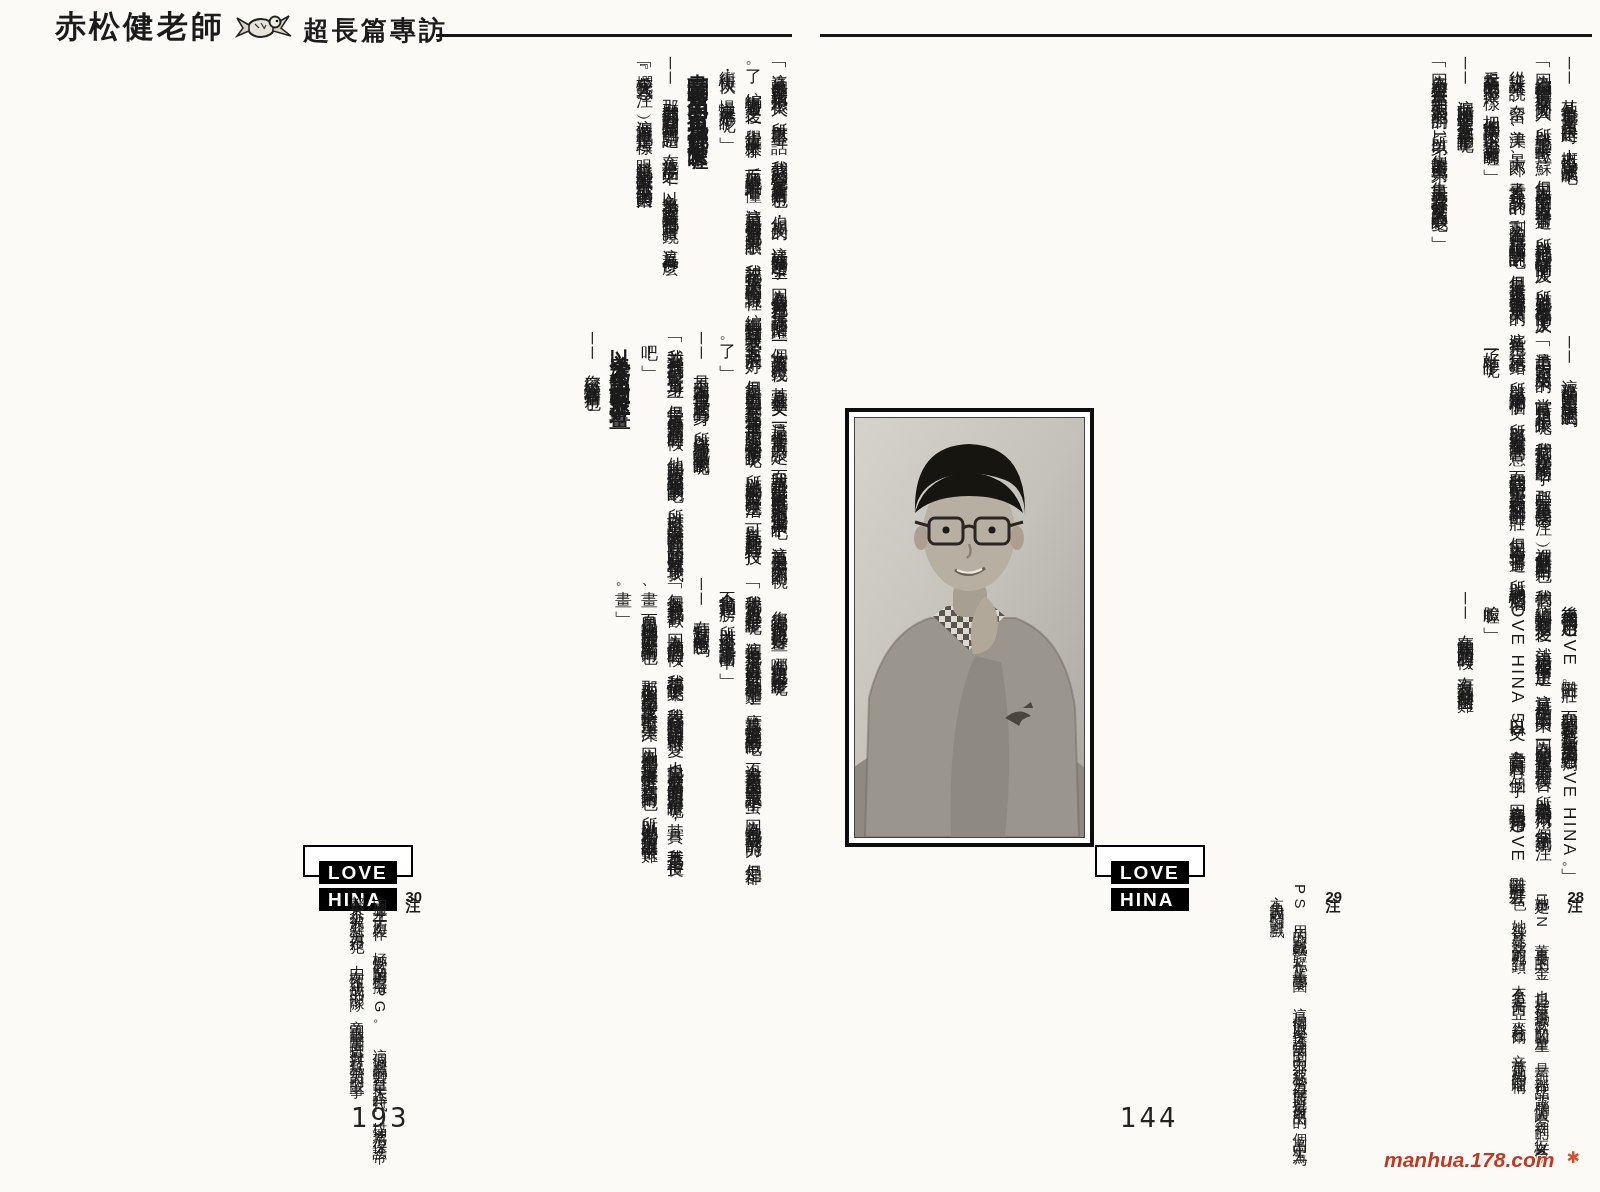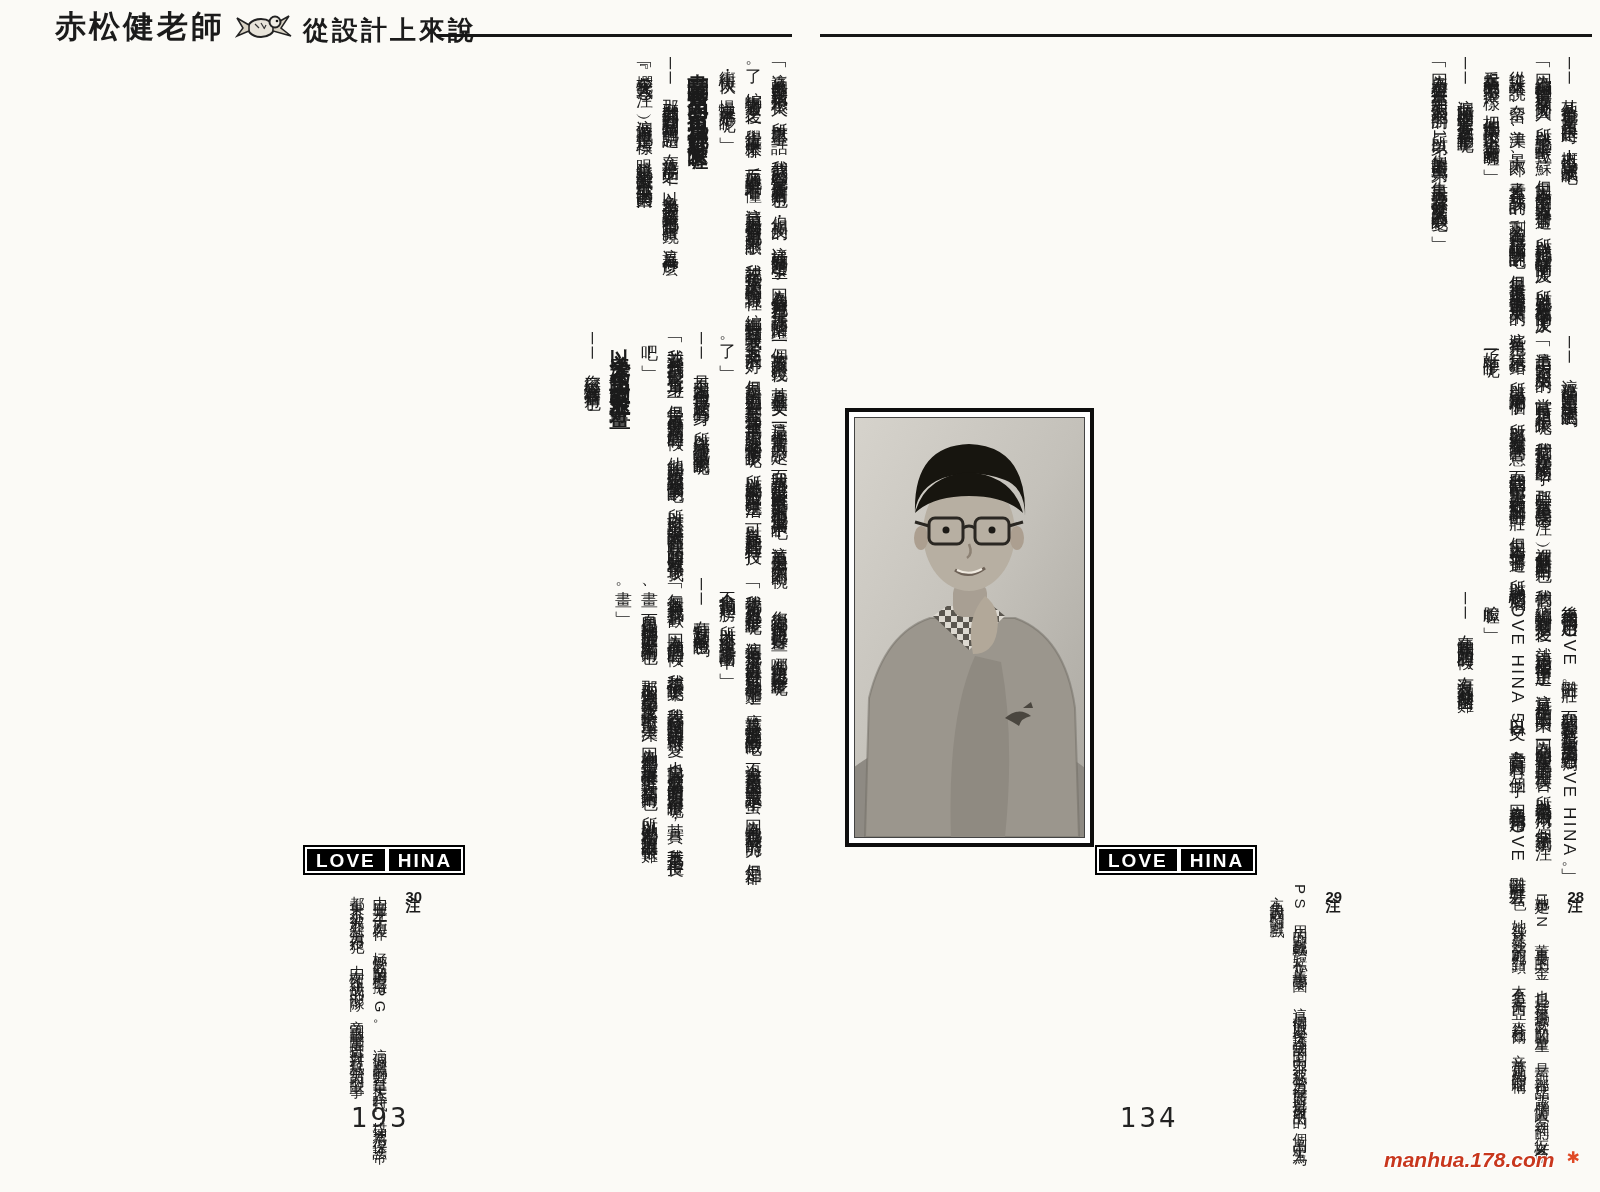--- a/index.html
+++ b/index.html
@@ -46,21 +46,21 @@
   .note{
     position:absolute;writing-mode:vertical-rl;text-orientation:mixed;
     font-size:15px;line-height:23px;letter-spacing:4.5px;color:var(--ink);
   }
   .note .note-label{margin-left:10px;font-weight:700;}
   .note p{margin:0;}
   .tcy{text-combine-upright:all;}
 
   
   .logo{position:absolute;display:flex;gap:4px;background:#fff;
-        border:2px solid #000;padding:2px;height:30px;box-sizing:border-box;}
+        border:2px solid #000;padding:14px;height:30px;box-sizing:border-box;flex-direction:column;}
   .logo span{
     background:#000;color:#fff;font-weight:800;font-size:19px;
     letter-spacing:2px;padding:1px 9px 0;display:flex;align-items:center;
     font-family:"Liberation Sans",sans-serif;
   }
 
   
   .photo{
     position:absolute;margin:0;background:#fff;border:4px solid #0d0d0d;
     padding:5px;box-sizing:content-box;
@@ -90,21 +90,21 @@
       <span>
         <svg width="58" height="36" viewBox="0 0 58 36">
           <ellipse cx="26" cy="20" rx="13" ry="9" fill="#e8e4da" stroke="#222" stroke-width="2"></ellipse>
           <path d="M14 17 L2 10 L8 20 L2 28 L14 23 Z" fill="#d8d2c4" stroke="#222" stroke-width="1.5"></path>
           <path d="M38 17 L54 8 L46 20 L56 28 L38 23 Z" fill="#d8d2c4" stroke="#222" stroke-width="1.5"></path>
           <circle cx="40" cy="14" r="5.5" fill="#efece4" stroke="#222" stroke-width="2"></circle>
           <circle cx="42" cy="13" r="1.3" fill="#111"></circle>
           <path d="M20 16 l4 4 M26 15 l3 5 M31 17 l-2 4" stroke="#333" stroke-width="1.2" fill="none"></path>
         </svg>
       </span>
-      <span class="title">從設計上來說</span>
+      <span class="title">超長篇專訪</span>
     </div>
     <div class="rule rule-left"></div>
 
     <div class="vband" style="left:55px;top:57px;width:737px;height:272px;">
       <p class="blk">「這真的多虧了我構想了很久，所以只畫了一話，我們就已經完全掌握所有的角色了。但相反的，這樣就有問題發生了。因為各個角色都在第一話過於活躍了。編輯看過了之後，覺得故事太棒了，反而讓他有點看不懂。這就是因為每個角色都太顯眼了。我記得在第二次的編輯會議裡，編輯還特別叮嚀我「不要衝得太快，慢慢來就好了」呢！」</p>
       <h2 class="blk heading">畫鬧著彆扭的奈留也覺得她好可愛喔！</h2>
       <p class="blk q">──那麼我們再回到有關角色的話題。在這部作品之中，以主角為首的許多角色都帶著眼鏡，這是為什麼？</p>
       <p class="blk">「『櫻花大戰』（注30）這個遊戲也是這樣，眼鏡是戀愛遊戲中不可或缺的東西。</p>
     </div>
 
@@ -221,21 +221,21 @@
       <p>她是IBN董事長的千金，也是好萊塢最受歡迎的童星。是前一部作品「電腦情人夢」裡的一位女性角色。她等於是沙蒂的死對頭。本名是辛西亞·麥杜爾，辛蒂是她的暱稱。</p>
     </div>
 
     <div class="note" style="left:380px;top:884px;width:165px;height:260px;">
       <p class="note-label">
         <span>注</span><span class="tcy">29</span>
       </p>
       <p>PS用的遊戲軟體「私立正義學園」，這是個以要保護全國的高中不被惡勢力侵襲而挺身而出的3個高中生為主角的格鬥遊戲。</p>
     </div>
 
-    <div class="pagenum" style="left:320px;top:1103px;">134</div>
+    <div class="pagenum" style="left:320px;top:1103px;">144</div>
   </div>
 
   <div class="watermark">
     <span>manhua.178.com</span>
     <span class="star">✱</span>
   </div>
 
 </div>
 
 </body></html>

